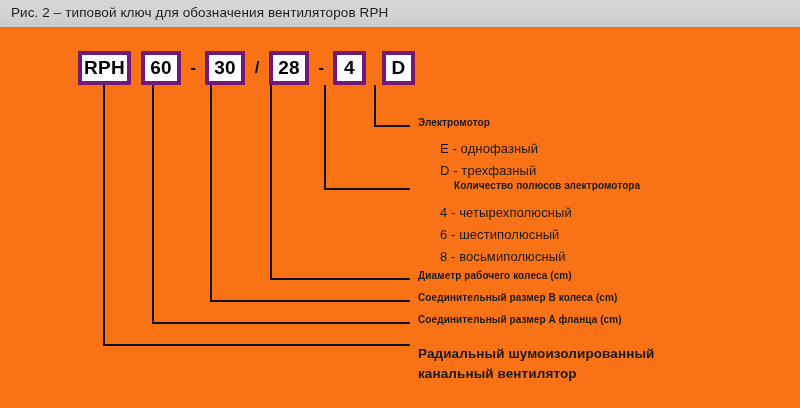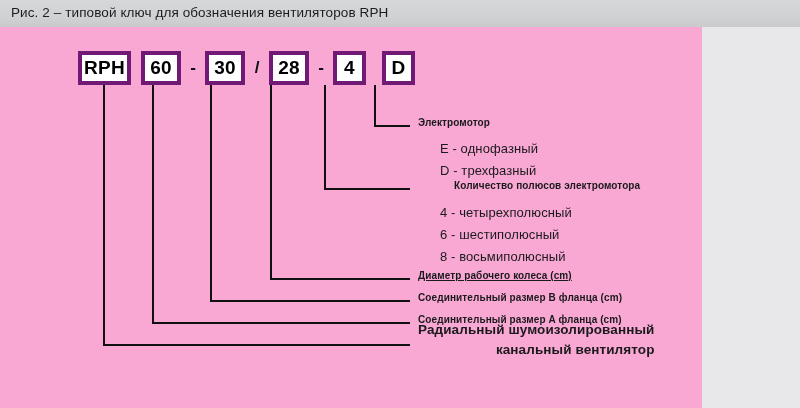--- a/index.html
+++ b/index.html
@@ -9,23 +9,23 @@
   }
   body {
     width: 800px;
     height: 408px;
     background: #e8e8ea;
     font-family: "Liberation Sans", sans-serif;
     overflow: hidden;
   }
   #figure {
     position: relative;
-    width: 702px;
+    width: 800px;
     height: 408px;
-    background: #f9a8d4;
+    background: #f97316;
   }
 
   
   #header-bar {
     position: absolute;
     left: 0; top: 0;
     width: 800px; height: 27px;
     background: linear-gradient(to bottom, #d6d7d9 0%, #d1d2d4 60%, #c9cacc 100%);
     box-sizing: border-box;
   }
@@ -143,22 +143,22 @@
 
   <div class="lbl-main" style="left:418px; top:117px;">Электромотор</div>
   <div class="lbl-sub" style="left:440px; top:141px;">E - однофазный</div>
   <div class="lbl-sub" style="left:440px; top:163px;text-align:center;">D - трехфазный</div>
 
   <div class="lbl-main" style="left:418px; top:180px;padding-left:36px;">Количество полюсов электромотора</div>
   <div class="lbl-sub" style="left:440px; top:205px;">4 - четырехполюсный</div>
   <div class="lbl-sub" style="left:440px; top:227px;">6 - шестиполюсный</div>
   <div class="lbl-sub" style="left:440px; top:249px;">8 - восьмиполюсный</div>
 
-  <div class="lbl-main" style="left:418px; top:270px;text-decoration:underline;">Диаметр рабочего колеса (cm)</div>
-  <div class="lbl-main" style="left:418px; top:292px;">Соединительный размер B фланца (cm)</div>
+  <div class="lbl-main" style="left:418px; top:270px;">Диаметр рабочего колеса (cm)</div>
+  <div class="lbl-main" style="left:418px; top:292px;">Соединительный размер B колеса (cm)</div>
   <div class="lbl-main" style="left:418px; top:314px;">Соединительный размер A фланца (cm)</div>
 
-  <div class="lbl-main-wrap" style="left:418px; top:320px;text-align:right;">
+  <div class="lbl-main-wrap" style="left:418px; top:344px;">
     <div>Радиальный шумоизолированный</div>
     <div>канальный вентилятор</div>
   </div>
 
 </div>
 
 </body></html>

